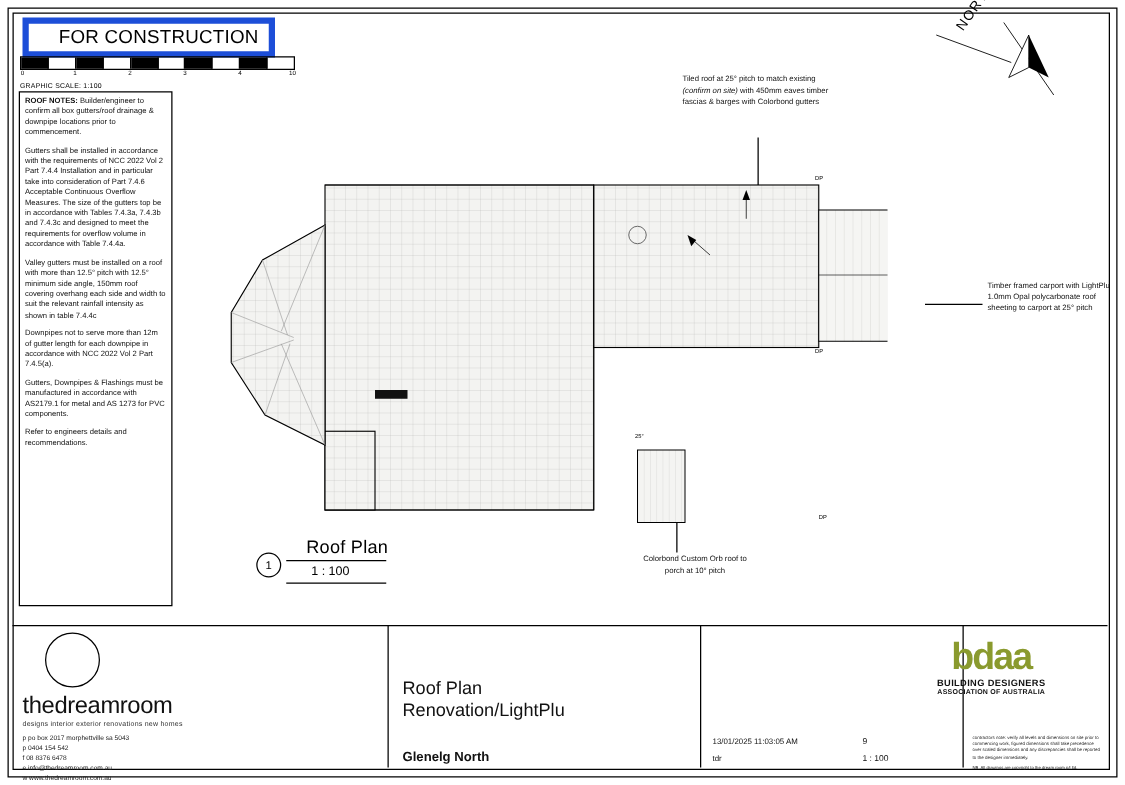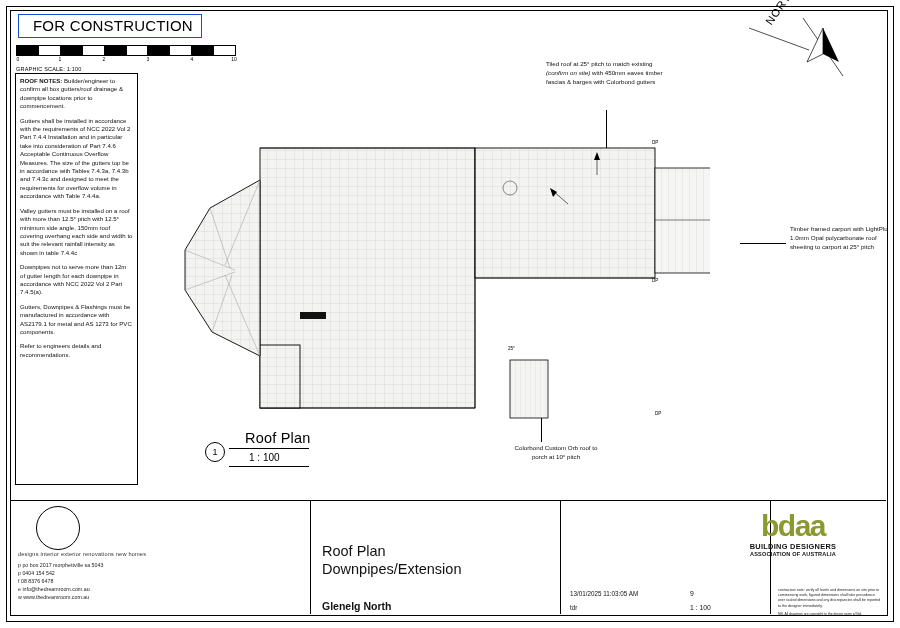--- a/index.html
+++ b/index.html
@@ -5,21 +5,21 @@
   html,body{margin:0;padding:0;background:#e8e8e8;}
   body{font-family:"Liberation Sans",sans-serif;}
   #sheet{
     position:relative;width:900px;height:628px;background:#ffffff;overflow:hidden;
   }
   .border-outer{position:absolute;left:6px;top:6px;width:886px;height:614px;border:1px solid #000;}
   .border-inner{position:absolute;left:10px;top:10px;width:876px;height:604px;border:1px solid #000;}
 
   
   .for-construction{
-    position:absolute;left:18px;top:14px;border:1px solid #1d4ed8;padding:2px 8px 3px 14px;
+    position:absolute;left:18px;top:14px;border:5px solid #1d4ed8;padding:2px 8px 3px 24px;
     font-size:15px;letter-spacing:.2px;background:#fff;
   }
 
   
   .scalebar{position:absolute;left:16px;top:45px;width:220px;}
   .sb-row{display:flex;height:9px;border:1px solid #000;}
   .sb-seg{flex:1;border-right:1px solid #000;}
   .sb-seg:last-child{border-right:none;}
   .sb-seg.fill{background:#000;}
   .sb-ticks{position:relative;height:9px;font-size:5px;}
@@ -217,33 +217,34 @@
     <div class="rp-rule2"></div>
   </div>
 
   <div class="hr-bottom"></div>
   <div class="v-sep1"></div>
   <div class="v-sep2"></div>
   <div class="v-sep3"></div>
 
   <div class="logo">
     <div class="logo-circle"></div>
+    <div class="logo-name">thedreamroom</div>
     <div class="logo-tag">designs interior exterior renovations new homes</div>
     <div class="logo-lines">
       <div>p  po box 2017 morphettville sa 5043</div>
       <div>p  0404 154 542</div>
       <div>f  08 8376 6478</div>
       <div>e  info@thedreamroom.com.au</div>
       <div>w  www.thedreamroom.com.au</div>
     </div>
   </div>
 
   <div class="tb-title">
     <div>Roof Plan</div>
-    <div>Downpipes/Extension</div>
+    <div>Renovation/LightPlu</div>
   </div>
   <div class="tb-sub">Glenelg North</div>
 
   <div class="tb-date">13/01/2025 11:03:05 AM</div>
   <div class="tb-by">tdr</div>
   <div class="tb-num">9</div>
   <div class="tb-scale">1 : 100</div>
   <div class="tb-disc">contractors note:  verify all levels and dimensions on site prior to commencing work, figured dimensions shall take precedence over scaled dimensions and any discrepancies shall be reported to the designer immediately.</div>
   <div class="tb-disc2">NB. All drawings are copyright to the dream room p/l ltd.</div>
 

